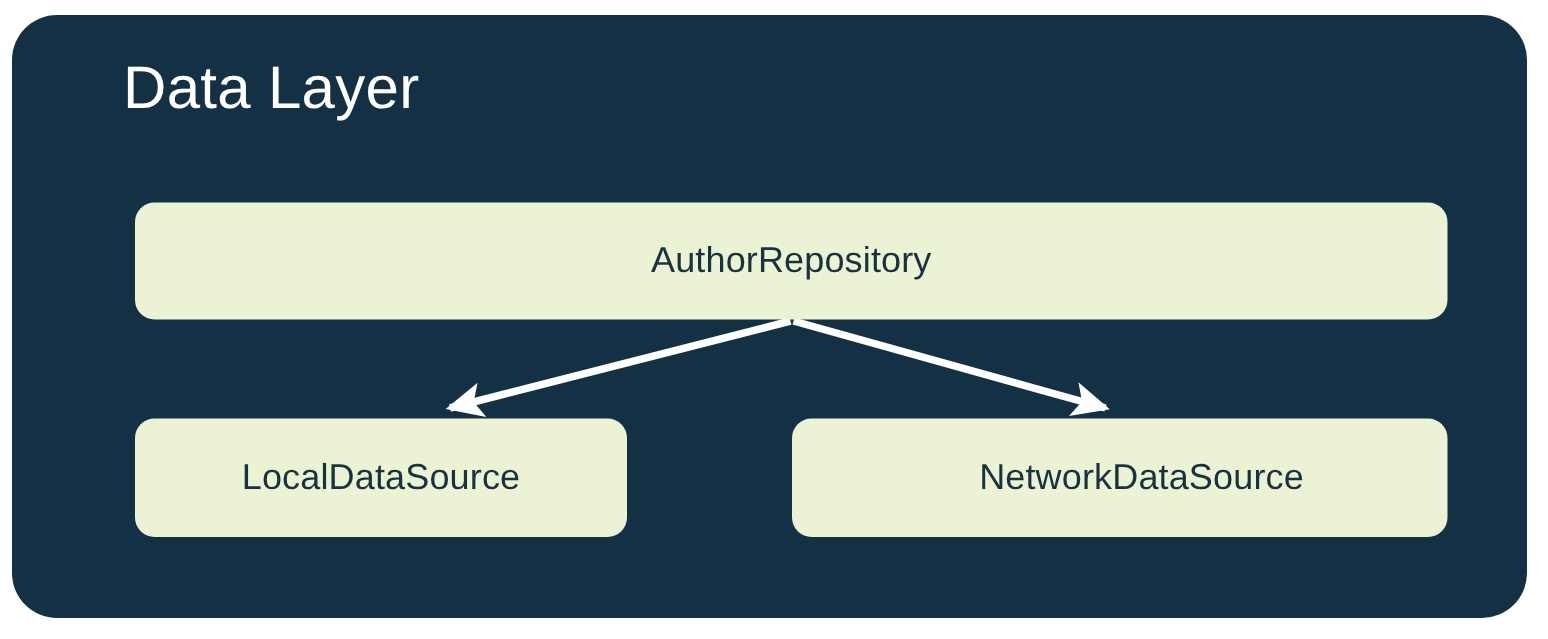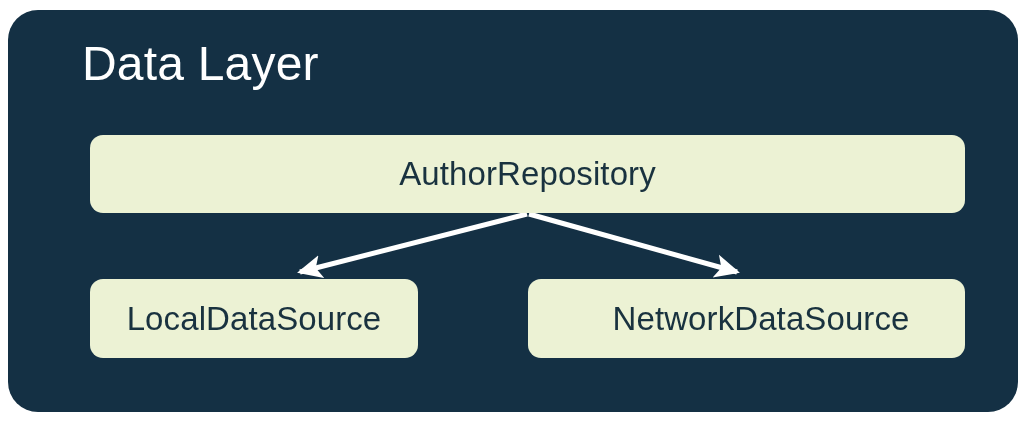--- a/index.html
+++ b/index.html
@@ -31,40 +31,40 @@
     background: #143044;
     border-radius: 30px;
     box-sizing: border-box;
   }
 
   
   .layer-title {
     position: absolute;
     left: 82px;
     top: 36px;
-    font-size: 48px;
+    font-size: 40px;
     line-height: 1.15;
     font-weight: 400;
     color: #ffffff;
     letter-spacing: 0.2px;
     white-space: nowrap;
   }
 
   
   .node-box {
     position: absolute;
     background: #ECF2D4;
     border-radius: 13px;
     display: flex;
     align-items: center;
     justify-content: center;
     box-sizing: border-box;
   }
   .node-label {
-    font-size: 33px;
+    font-size: 24px;
     font-weight: 400;
     color: #19323F;
     letter-spacing: 0.1px;
     white-space: nowrap;
   }
 
   #node-author-repository {
     left: 90px;
     top: 135px;
     width: 875px;

